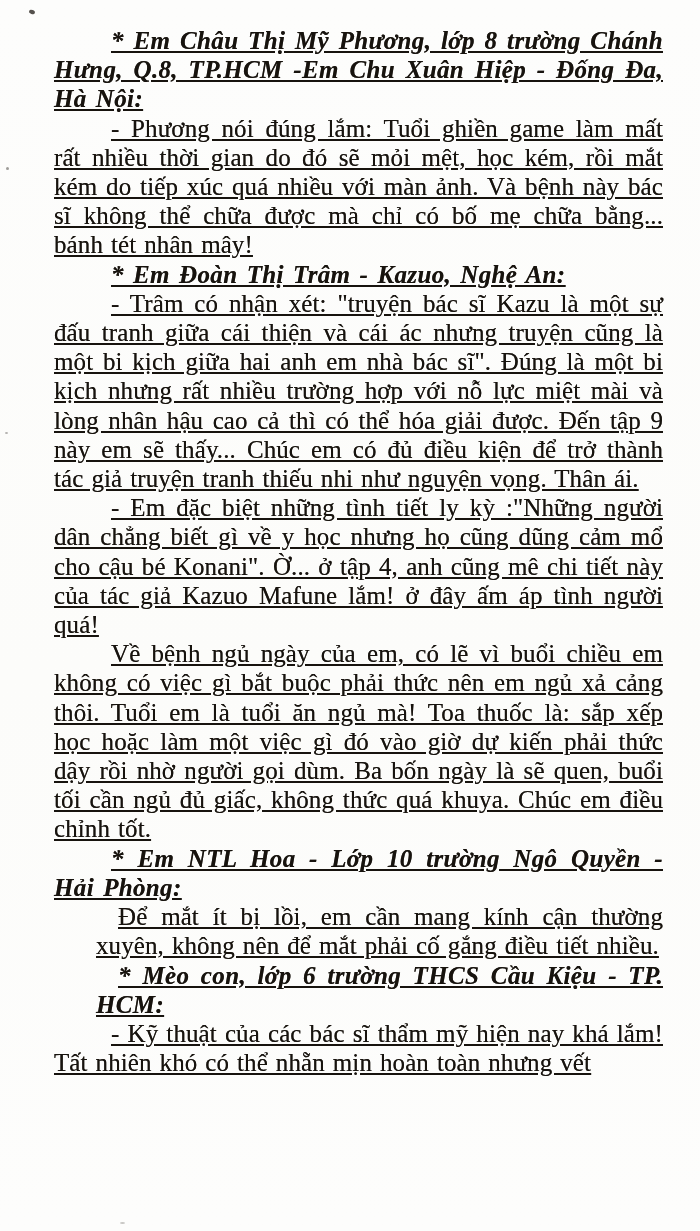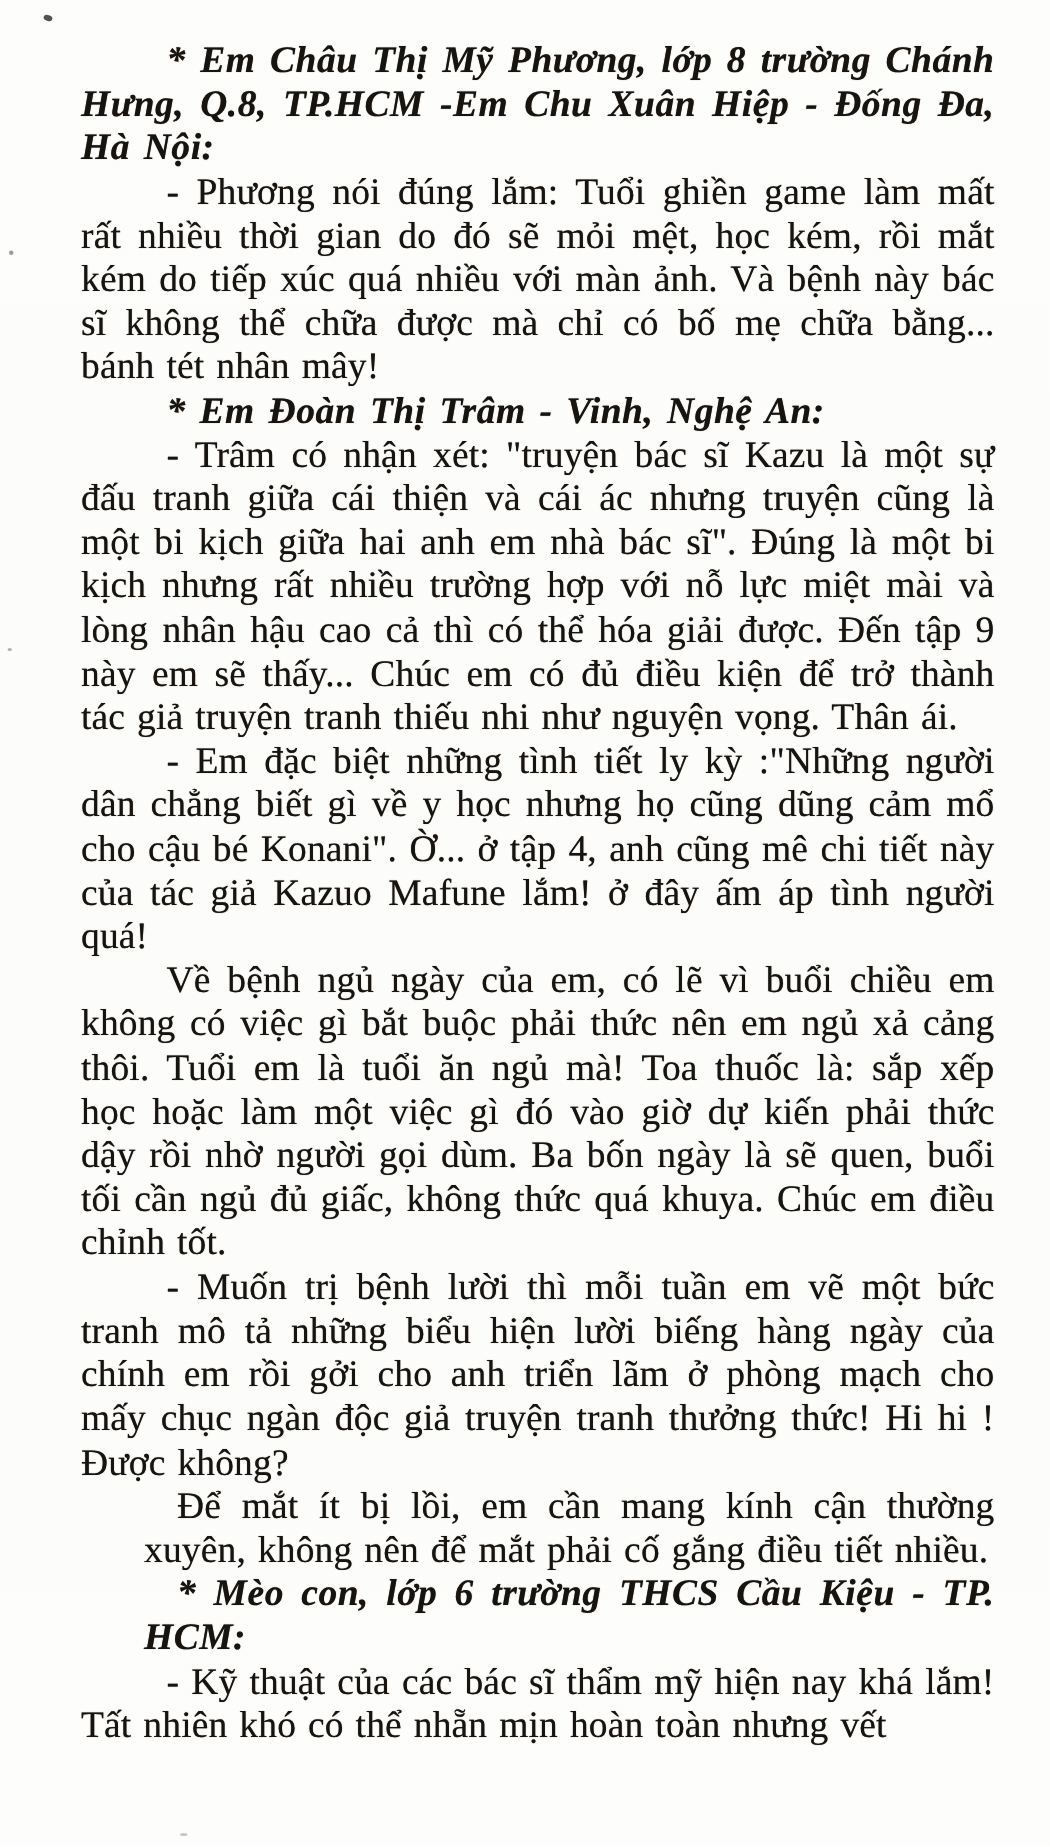--- a/index.html
+++ b/index.html
@@ -16,20 +16,21 @@
     background: linear-gradient(180deg, #fdfdfc 0%, #fcfcfa 55%, #fdfdfc 100%);
     padding: 26px 37px 0 54px;
     font-family: "Liberation Serif", "DejaVu Serif", serif;
     font-size: 25px;
     line-height: 29.2px;
     color: #17130e;
     text-align: justify;
     letter-spacing: 0.1px;
     
     text-shadow: 0 0 0.55px rgba(25, 20, 14, 0.72);
+    text-decoration: underline;
   }
   .qa-para {
     margin: 0;
     text-indent: 57px;
     word-spacing: 1.6px;
   }
   .qa-header {
     margin: 0;
     text-indent: 57px;
     font-weight: bold;
@@ -59,31 +60,31 @@
 
   <span class="speck speck-1"></span>
   <span class="speck speck-2"></span>
   <span class="speck speck-3"></span>
   <span class="speck speck-4"></span>
 
   <p class="qa-header">* Em Châu Thị Mỹ Phương, lớp 8 trường Chánh Hưng, Q.8, TP.HCM -Em Chu Xuân Hiệp - Đống Đa, Hà Nội:</p>
 
   <p class="qa-para">- Phương nói đúng lắm: Tuổi ghiền game làm mất rất nhiều thời gian do đó sẽ mỏi mệt, học kém, rồi mắt kém do tiếp xúc quá nhiều với màn ảnh. Và bệnh này bác sĩ không thể chữa được mà chỉ có bố mẹ chữa bằng... bánh tét nhân mây!</p>
 
-  <p class="qa-header">* Em Đoàn Thị Trâm - Vinh, Nghệ An:</p>
+  <p class="qa-header">* Em Đoàn Thị Trâm - Kazuo, Nghệ An:</p>
 
   <p class="qa-para">- Trâm có nhận xét: "truyện bác sĩ Kazu là một sự đấu tranh giữa cái thiện và cái ác nhưng truyện cũng là một bi kịch giữa hai anh em nhà bác sĩ". Đúng là một bi kịch nhưng rất nhiều trường hợp với nỗ lực miệt mài và lòng nhân hậu cao cả thì có thể hóa giải được. Đến tập 9 này em sẽ thấy... Chúc em có đủ điều kiện để trở thành tác giả truyện tranh thiếu nhi như nguyện vọng. Thân ái.</p>
 
 
   <p class="qa-para">- Em đặc biệt những tình tiết ly kỳ :"Những người dân chẳng biết gì về y học nhưng họ cũng dũng cảm mổ cho cậu bé Konani". Ờ... ở tập 4, anh cũng mê chi tiết này của tác giả Kazuo Mafune lắm! ở đây ấm áp tình người quá!</p>
 
   <p class="qa-para">Về bệnh ngủ ngày của em, có lẽ vì buổi chiều em không có việc gì bắt buộc phải thức nên em ngủ xả cảng thôi. Tuổi em là tuổi ăn ngủ mà! Toa thuốc là: sắp xếp học hoặc làm một việc gì đó vào giờ dự kiến phải thức dậy rồi nhờ người gọi dùm. Ba bốn ngày là sẽ quen, buổi tối cần ngủ đủ giấc, không thức quá khuya. Chúc em điều chỉnh tốt.</p>
 
+  <p class="qa-header">* Em NTL Hoa - Lớp 10 trường Ngô Quyền - Hải Phòng:</p>
 
-  <p class="qa-para">- Muốn trị bệnh lười thì mỗi tuần em vẽ một bức tranh mô tả những biểu hiện lười biếng hàng ngày của chính em rồi gởi cho anh triển lãm ở phòng mạch cho mấy chục ngàn độc giả truyện tranh thưởng thức! Hi hi ! Được không?</p>
 
   <p class="qa-para indent-sm">Để mắt ít bị lồi, em cần mang kính cận thường xuyên, không nên để mắt phải cố gắng điều tiết nhiều.</p>
 
   <p class="qa-header indent-sm">* Mèo con, lớp 6 trường THCS Cầu Kiệu - TP. HCM:</p>
 
   <p class="qa-para">- Kỹ thuật của các bác sĩ thẩm mỹ hiện nay khá lắm! Tất nhiên khó có thể nhẵn mịn hoàn toàn nhưng vết</p>
 
 </div>
 
 </body></html>

